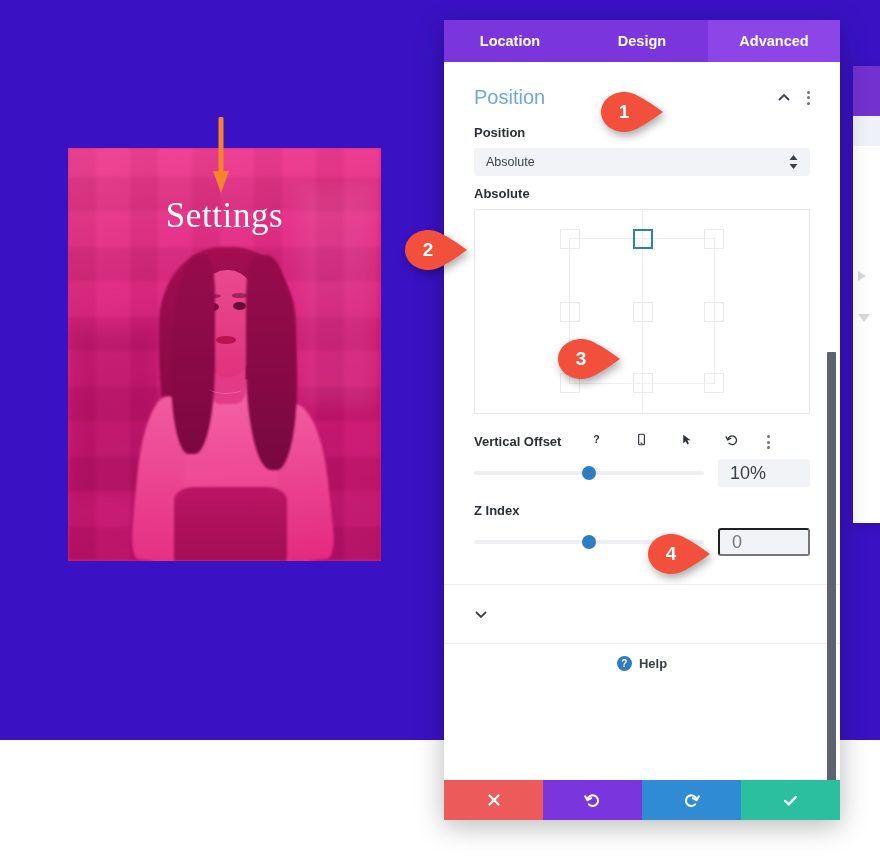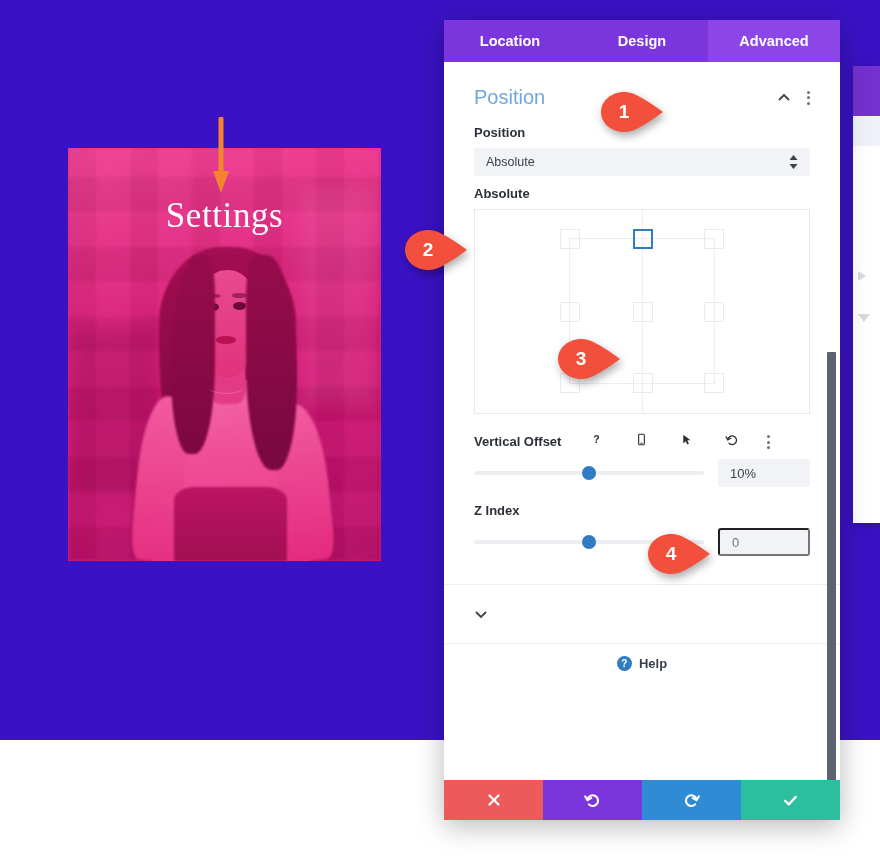--- a/index.html
+++ b/index.html
@@ -231,21 +231,21 @@
   }
   .slider-row { display: flex; align-items: center; gap: 14px; }
   .track { position: relative; flex: 1; height: 4px; background: #eceef2; border-radius: 2px; cursor: pointer; }
   .knob {
     position: absolute; top: 50%; width: 14px; height: 14px; border-radius: 50%;
     background: #2f7bc4; transform: translate(-50%, -50%); cursor: pointer;
   }
   .num-box {
     width: 92px; height: 28px; background: #f2f3f7; border-radius: 3px;
     display: flex; align-items: center; padding: 0 12px;
-    font-size: 13px; color: #3a414c;
+    font-size: 18px; color: #3a414c;
   }
   .num-box.placeholder { color: #a7adb9; }
 
   .divider { height: 1px; background: #edeff3; margin: 28px 0 0 0; }
   .collapsed-section {
     display: flex; align-items: center; padding: 22px 30px 22px 30px; cursor: pointer;
   }
   .collapsed-title { flex: 1; font-size: 20px; color: #c2c7d1; }
 
   .help-row {

